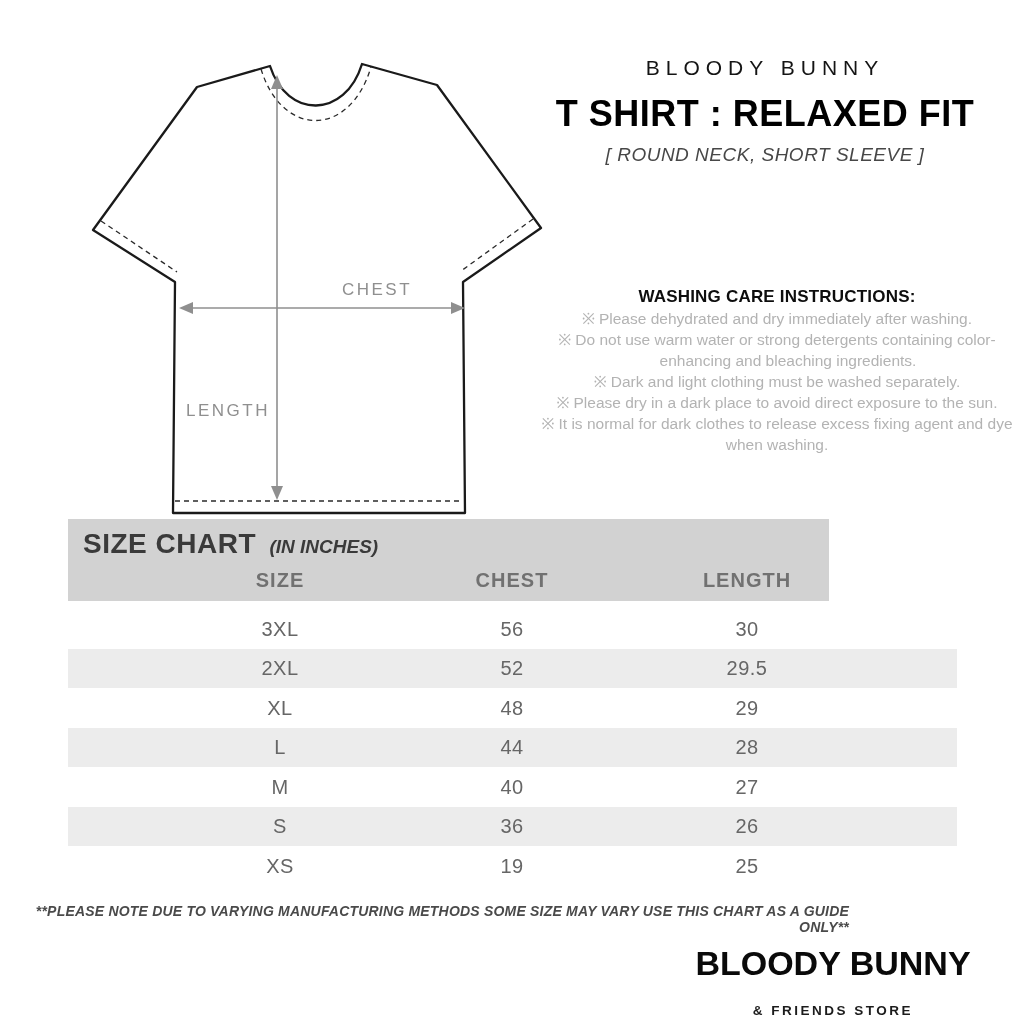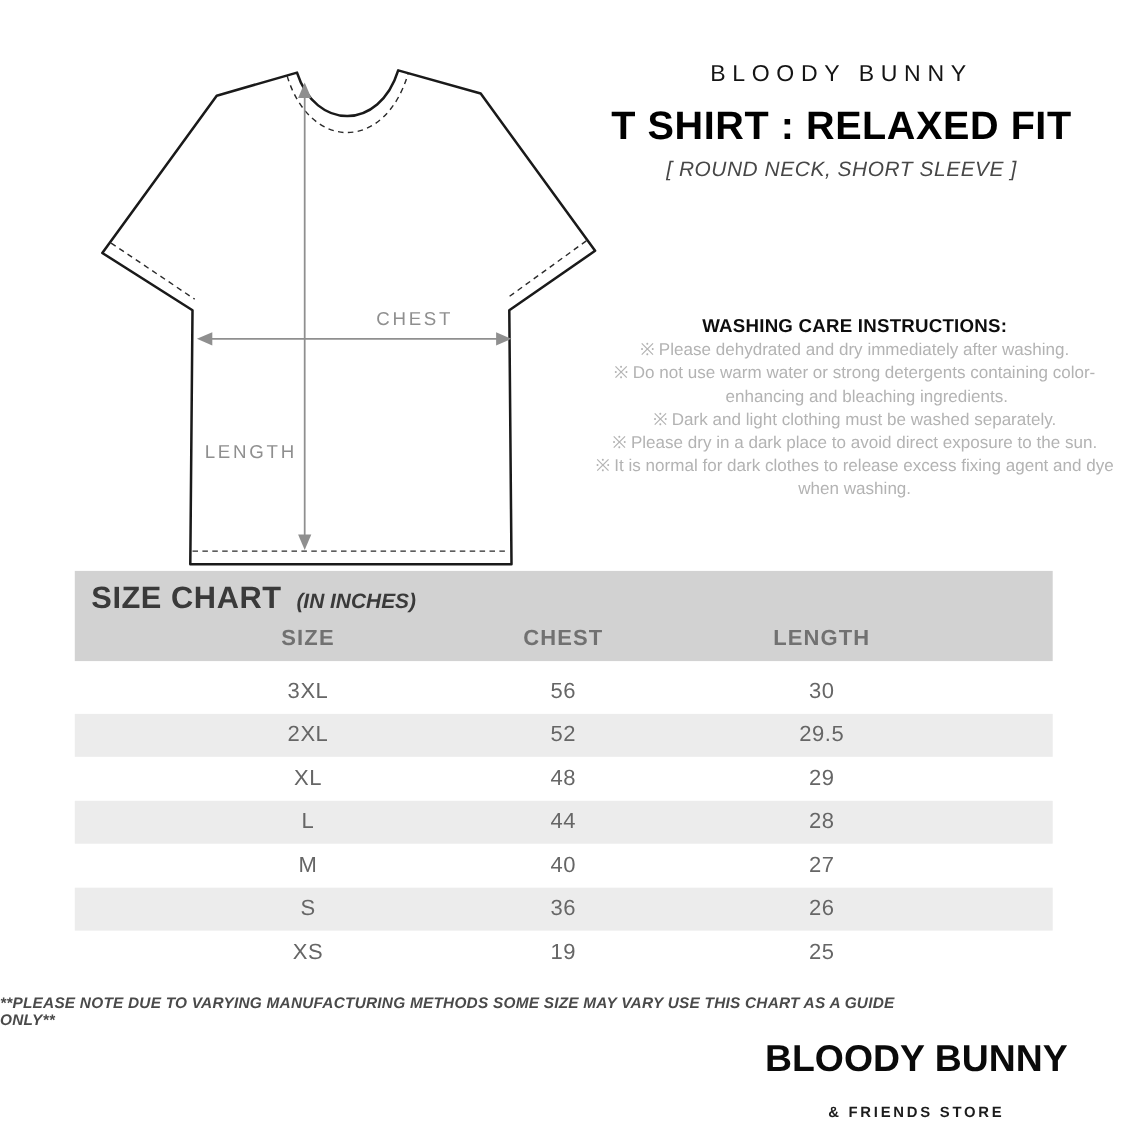--- a/index.html
+++ b/index.html
@@ -44,37 +44,37 @@
   .washing-title{font-size:17px;font-weight:800;color:#0d0d0d;letter-spacing:0.2px;}
   .wash-list{margin-top:1px;}
   .wash-item{
     font-size:15.5px;line-height:21px;color:var(--wash_text);
     padding-left:22px;text-indent:-22px;
   }
   .wash-item .marker{display:inline;padding-right:4px;}
   .wash-item.no-hang{padding-left:0;text-indent:0;}
 
   
-  .chart-bar{position:absolute;left:68px;top:519px;width:889px;height:82px;background:var(--bar_bg);}
+  .chart-bar{position:absolute;left:68px;top:519px;width:761px;height:82px;background:var(--bar_bg);}
   .chart-title-line{position:absolute;left:15px;top:9px;white-space:nowrap;}
   .chart-title{font-size:28px;font-weight:800;color:var(--chart_title);letter-spacing:0.5px;display:inline;}
   .chart-unit{font-size:19px;font-weight:600;font-style:italic;color:var(--chart_title);display:inline;margin-left:9px;}
   .cell{position:absolute;transform:translateX(-50%);white-space:nowrap;}
   .c1{left:212px;}
   .c2{left:444px;}
   .c3{left:679px;}
   .col-header{top:50px;font-size:20px;font-weight:700;color:var(--col_header_text);letter-spacing:1px;}
 
   .rows{position:absolute;left:68px;top:601px;width:889px;padding-top:8px;}
   .trow{position:relative;height:39.5px;}
   .trow:nth-child(even){background:var(--row_alt);}
   .trow .cell{top:50%;transform:translate(-50%,-50%);font-size:20px;color:var(--table_text);letter-spacing:0.5px;}
 
   
-  .note{position:absolute;left:0;top:903px;width:849px;text-align:left;
+  .note{position:absolute;left:0;top:903px;width:849px;text-align:right;
     font-size:14px;font-style:italic;font-weight:600;color:var(--note_text);letter-spacing:0.2px;}
   .footer{position:absolute;left:688px;top:944px;width:290px;text-align:center;}
   .footer-brand{font-size:34px;font-weight:900;color:#0a0a0a;letter-spacing:0px;white-space:nowrap;}
   .footer-sub{font-size:13.5px;font-weight:600;color:#1c1c1c;letter-spacing:2.5px;margin-top:20px;white-space:nowrap;}
 </style>
 </head>
 <body>
 
 <div class="page">
 

